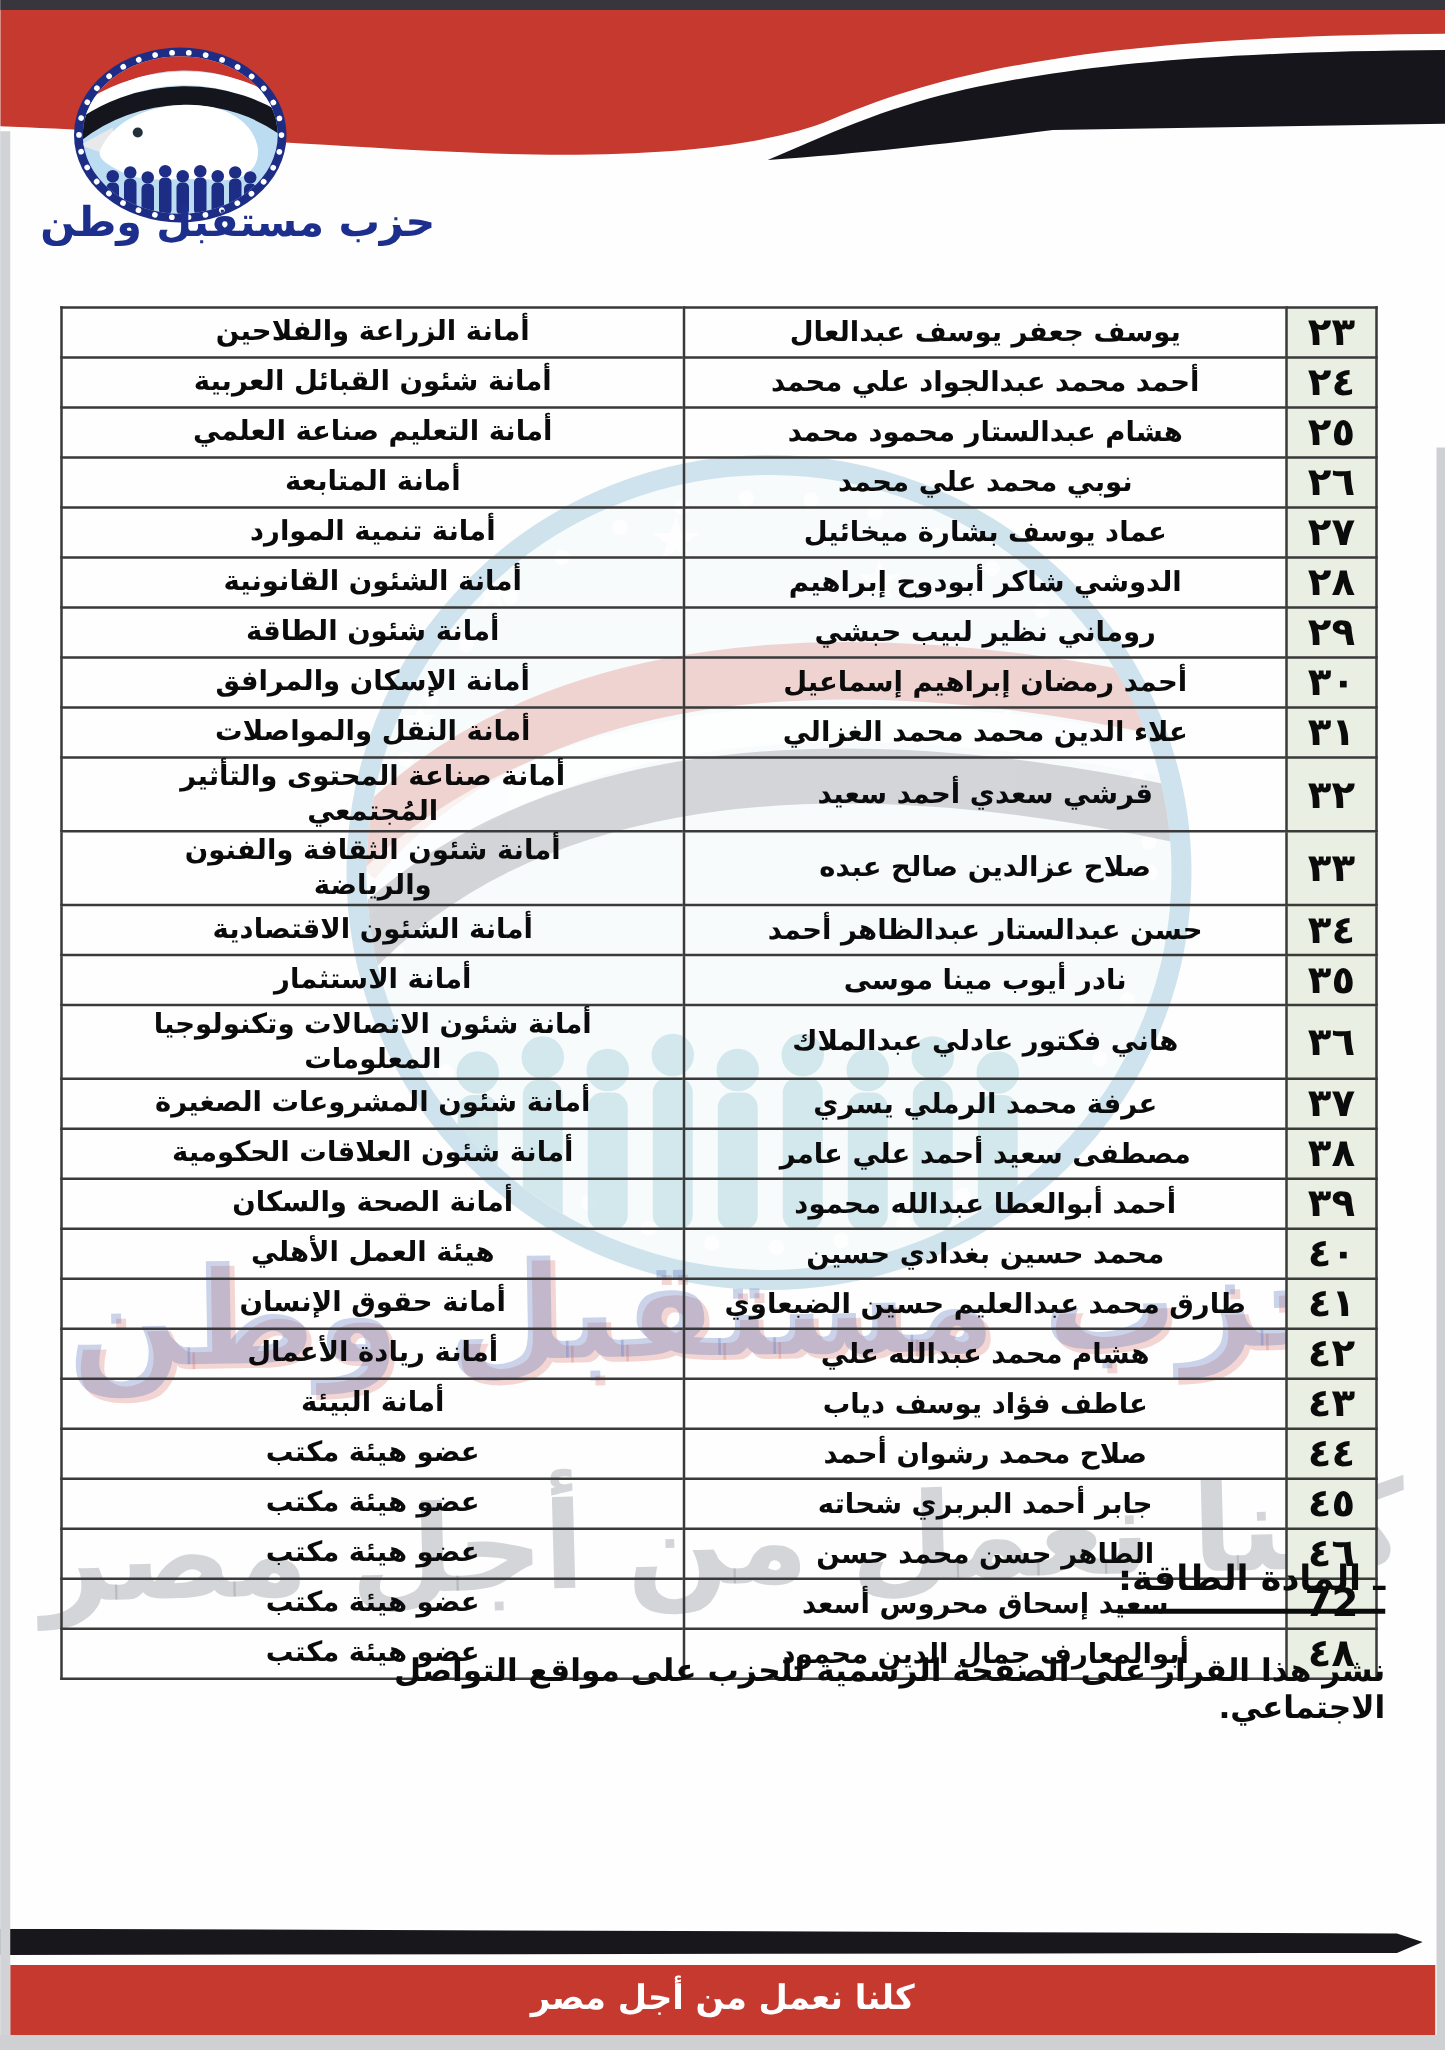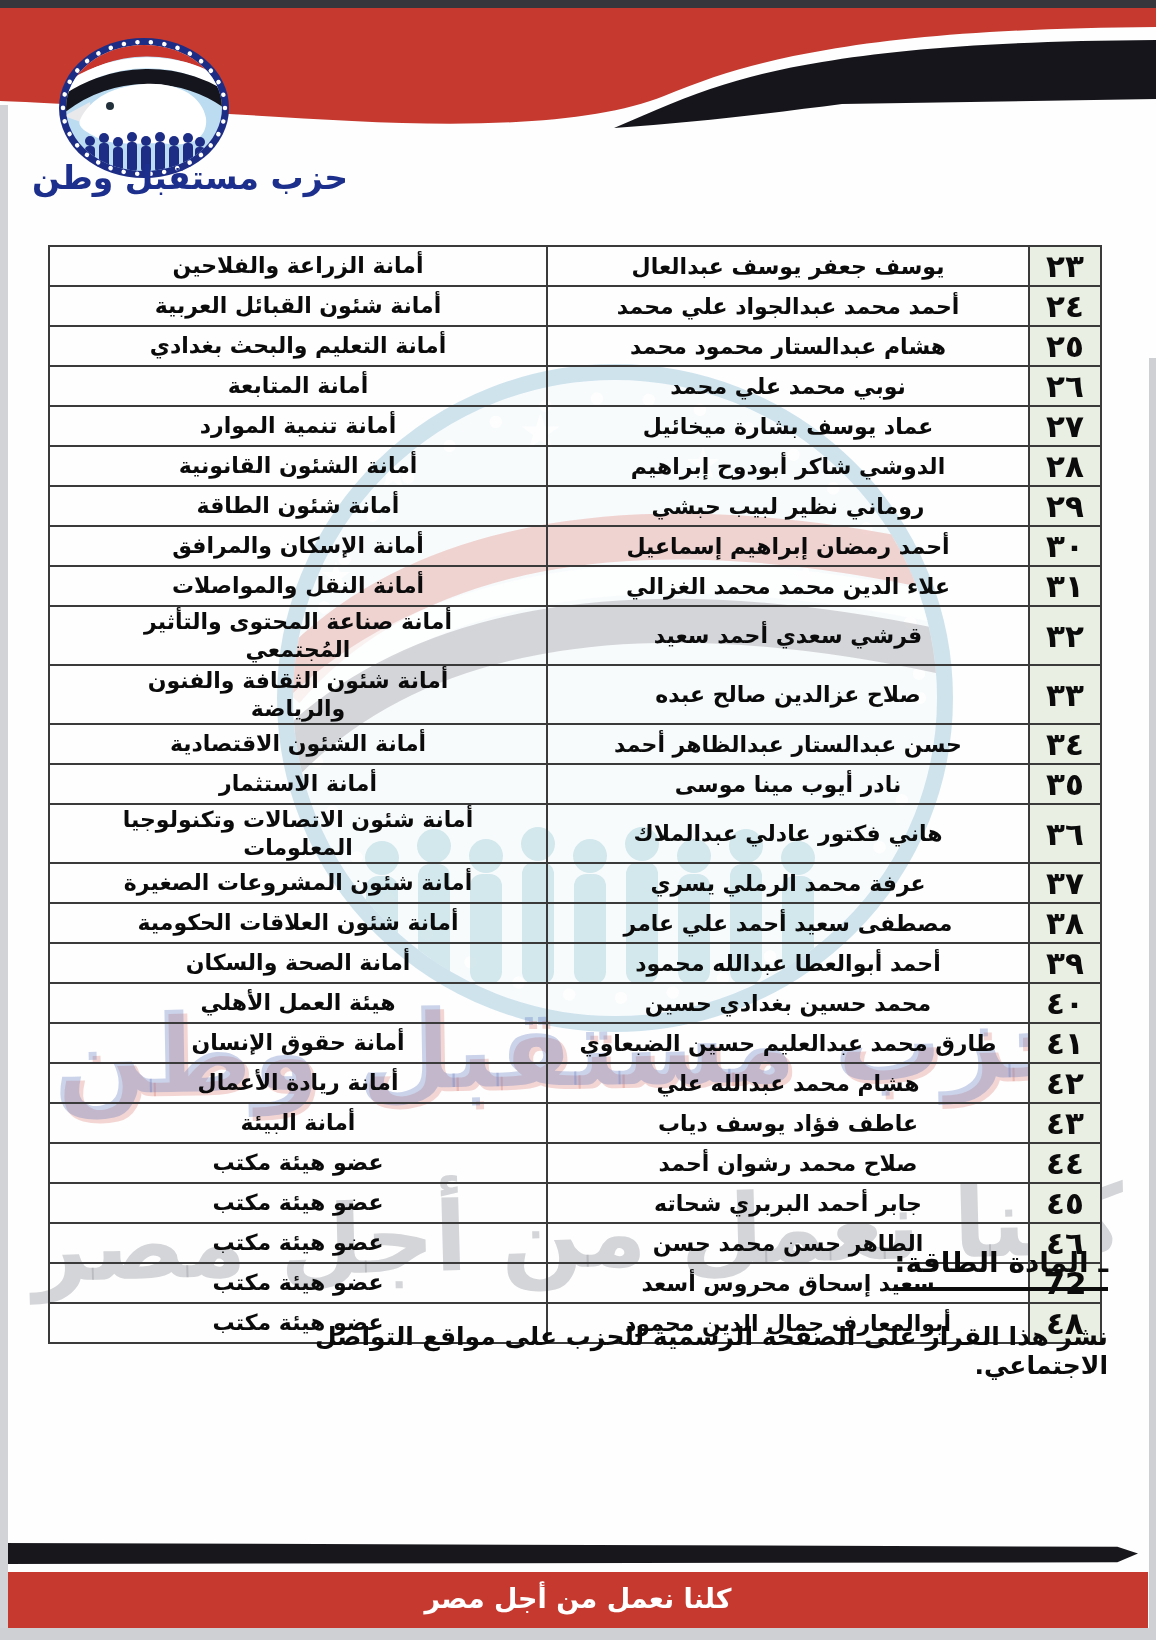--- a/index.html
+++ b/index.html
@@ -203,21 +203,21 @@
 
   <tr>
     <td class="no-cell">٢٤</td>
     <td class="name-cell">أحمد محمد عبدالجواد علي محمد</td>
     <td class="pos-cell"><span>أمانة شئون القبائل العربية</span></td>
   </tr>
 
   <tr>
     <td class="no-cell">٢٥</td>
     <td class="name-cell">هشام عبدالستار محمود محمد</td>
-    <td class="pos-cell"><span>أمانة التعليم والبحث بغدادي</span></td>
+    <td class="pos-cell"><span>أمانة التعليم صناعة العلمي</span></td>
   </tr>
 
   <tr>
     <td class="no-cell">٢٦</td>
     <td class="name-cell">نوبي محمد علي محمد</td>
     <td class="pos-cell"><span>أمانة المتابعة</span></td>
   </tr>
 
   <tr>
     <td class="no-cell">٢٧</td>

